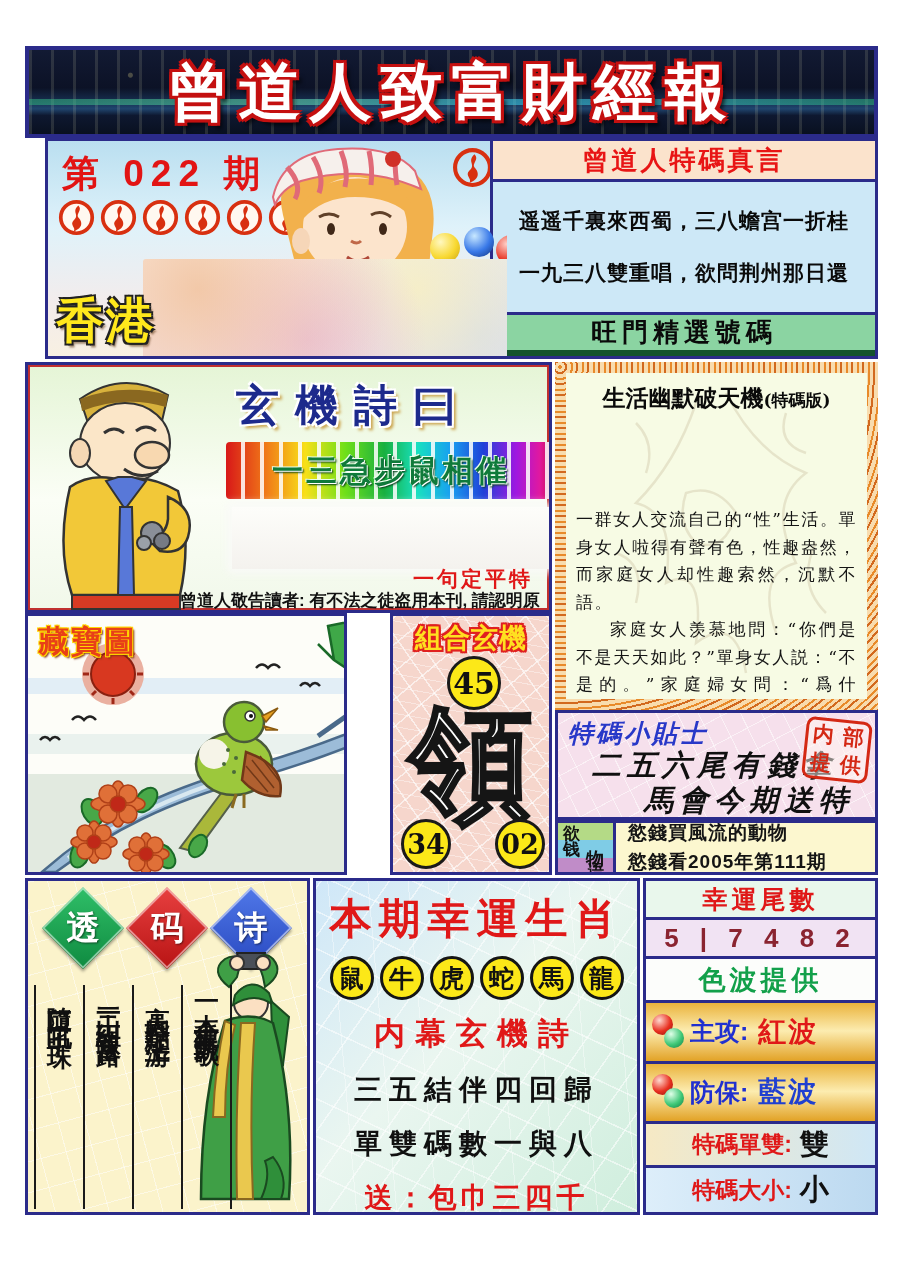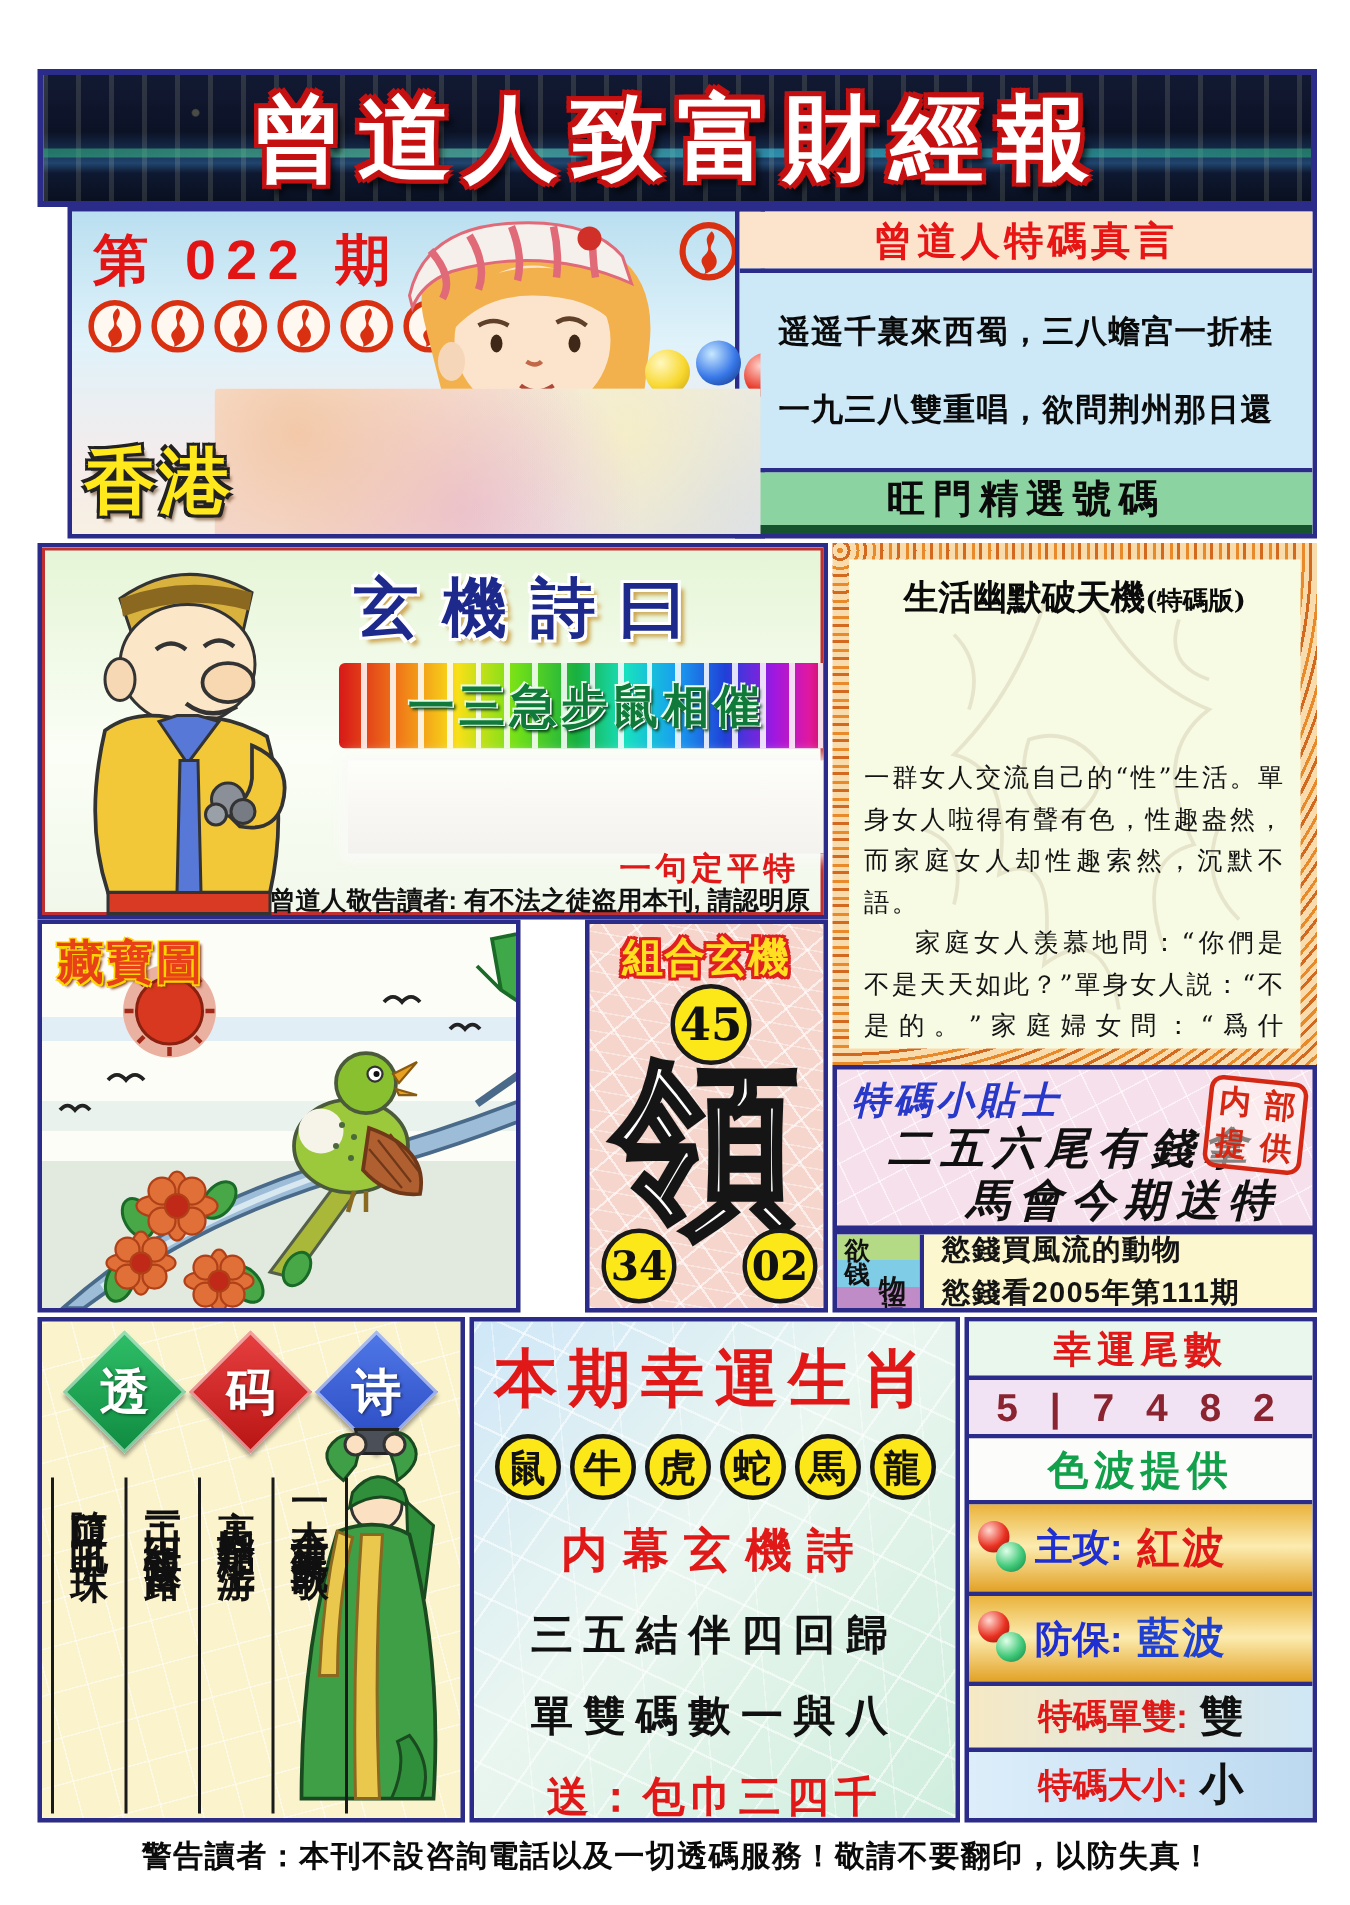--- a/index.html
+++ b/index.html
@@ -514,15 +514,14 @@
     <div class="rc-row rc-mix">
       <span class="rc-label-red">特碼單雙:</span>
       <span class="rc-val-black">雙</span>
     </div>
     <div class="rc-row rc-blue">
       <span class="rc-label-red">特碼大小:</span>
       <span class="rc-val-black">小</span>
     </div>
   </div>
 
-  <div id="footer">警告讀者：本刊不設咨詢電話以及一切透碼服務！敬請不要翻印，以防失真！</div>
 
 </div>
 
 </body></html>

